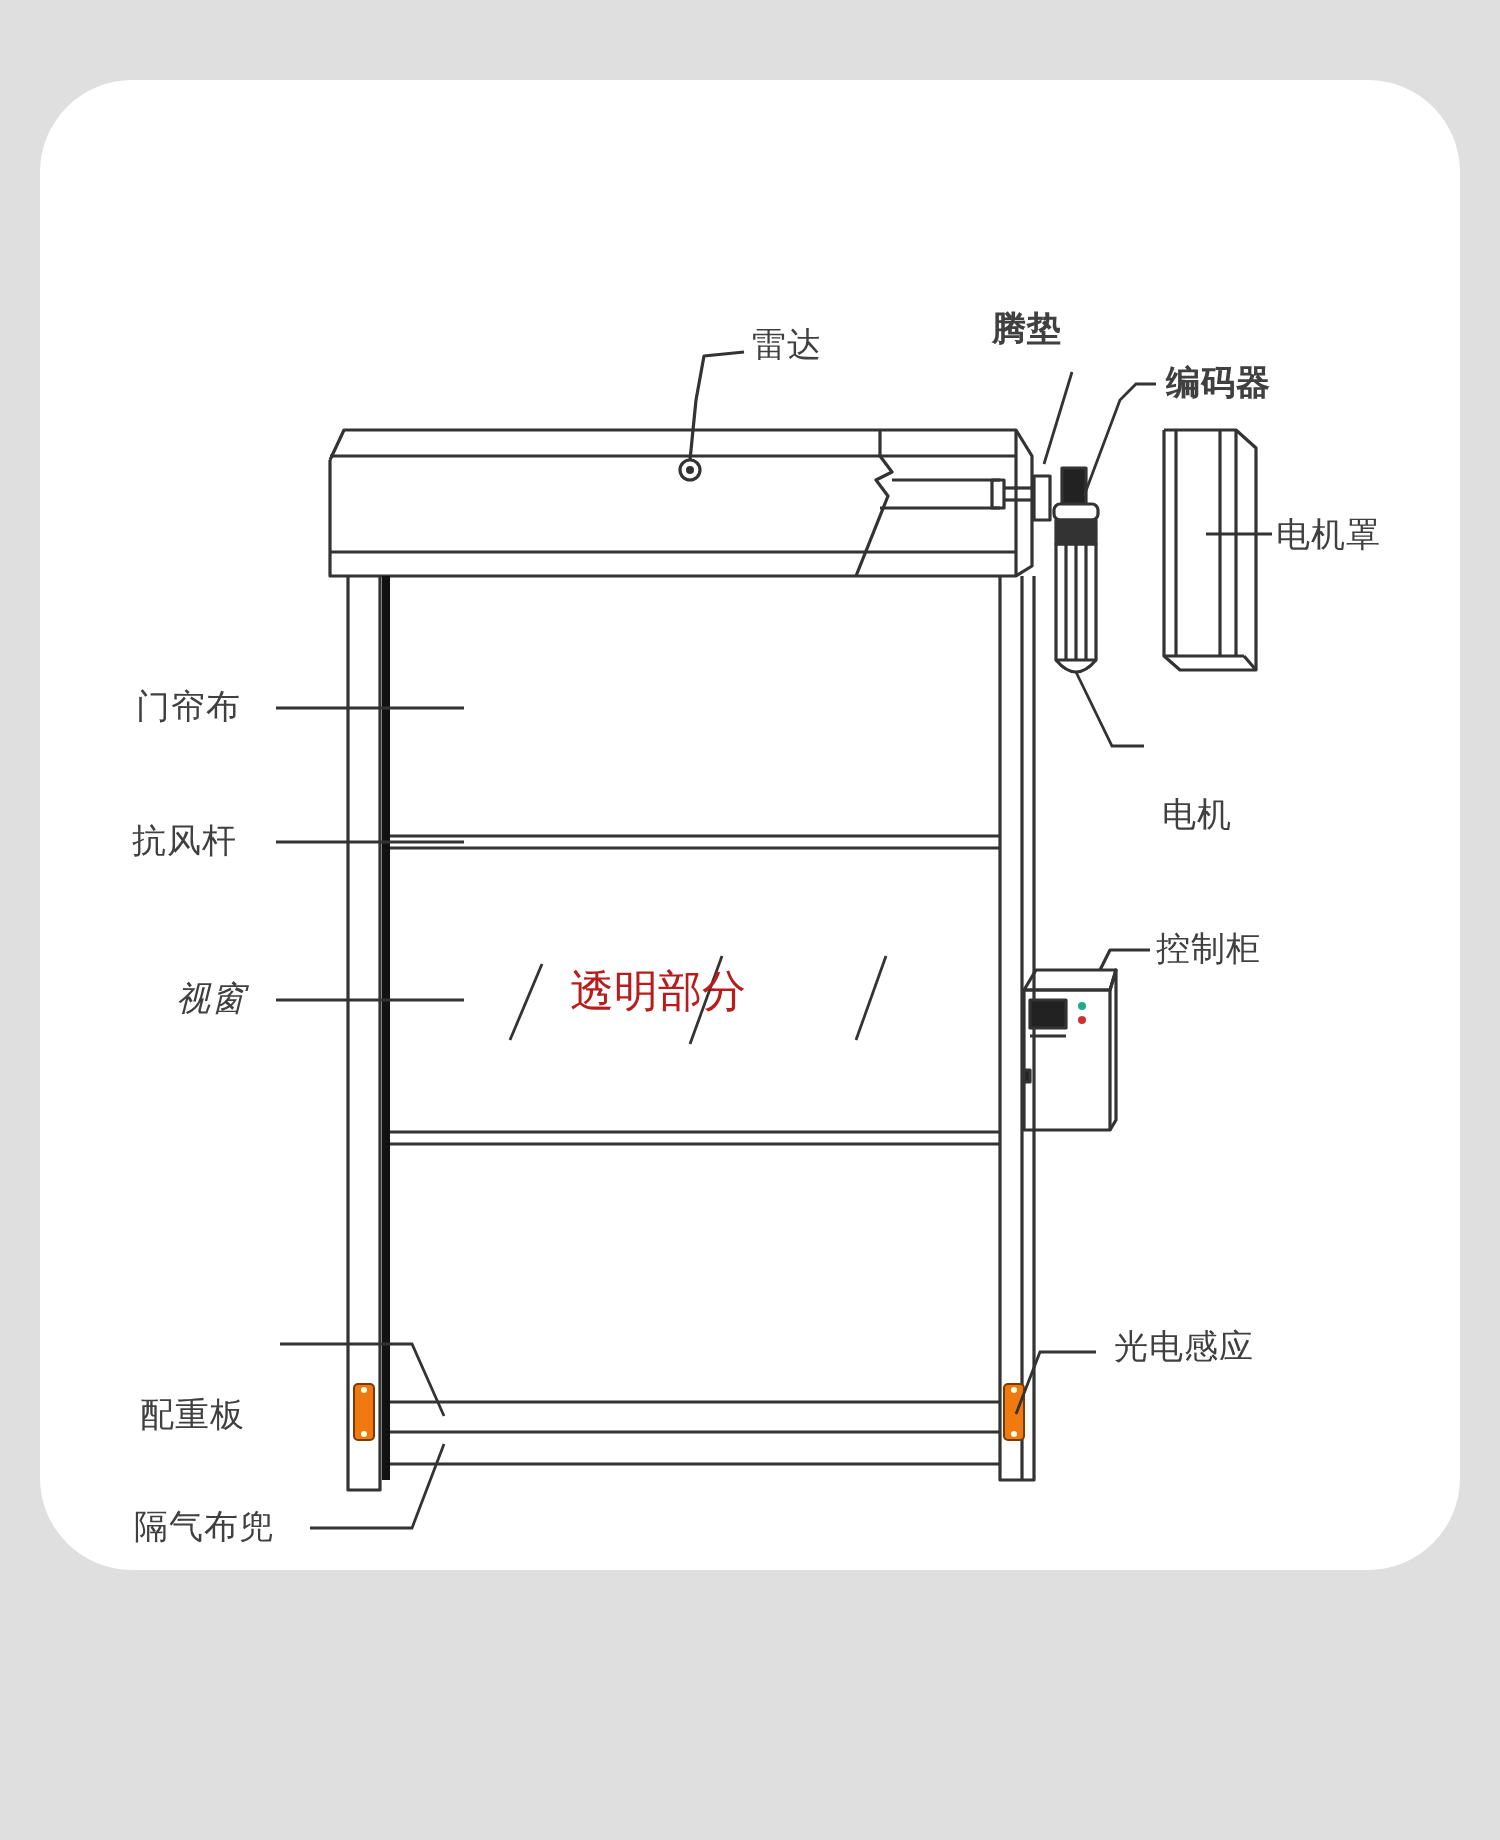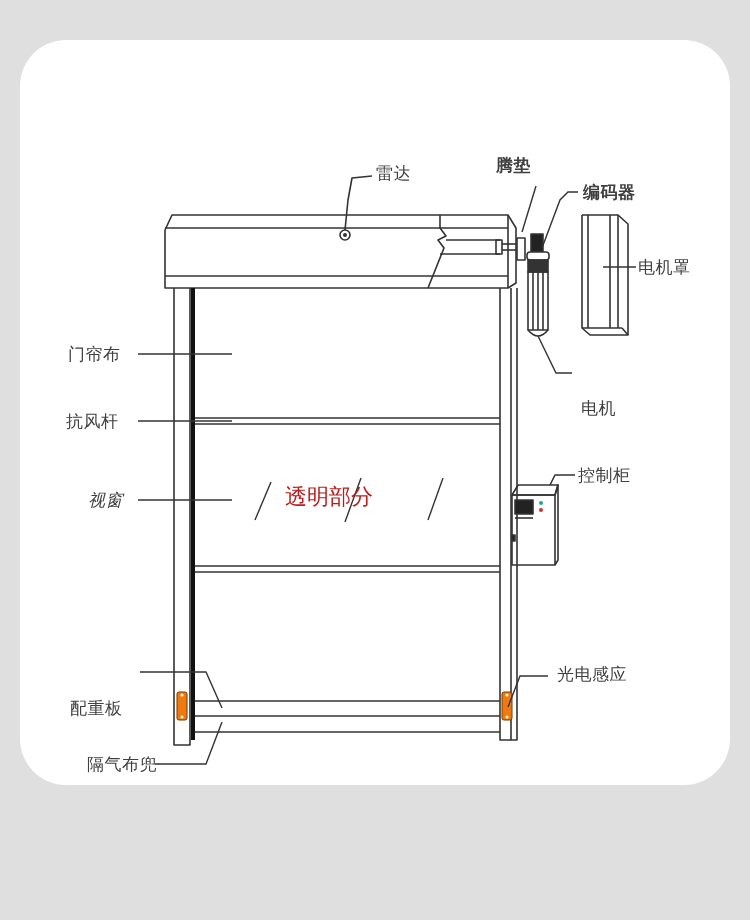--- a/index.html
+++ b/index.html
@@ -172,15 +172,15 @@
 <div class="lbl" style="left:496px; top:157px;font-weight:bold;">腾垫</div>
 <div class="lbl" style="left:583px; top:184px;font-weight:bold;">编码器</div>
 <div class="lbl" style="left:638px; top:259px;font-family:Liberation Serif, serif;">电机罩</div>
 <div class="lbl" style="left:581px; top:364px;margin-top:36px;">电机</div>
 <div class="lbl" style="left:68px; top:346px;">门帘布</div>
 <div class="lbl" style="left:66px; top:413px;text-align:right;">抗风杆</div>
 <div class="lbl" style="left:88px; top:492px;font-style:italic;">视窗</div>
 <div class="lbl" style="left:578px; top:467px;">控制柜</div>
 <div class="lbl" style="left:70px; top:663px;margin-top:37px;">配重板</div>
 <div class="lbl" style="left:557px; top:666px;">光电感应</div>
-<div class="lbl" style="left:67px; top:756px;margin-left:20px;">隔气布兜</div>
+<div class="lbl" style="left:67px; top:756px;">隔气布兜</div>
 
 <div class="center-text" style="left:285px; top:486px;">透明部分</div>
 
 </body></html>

